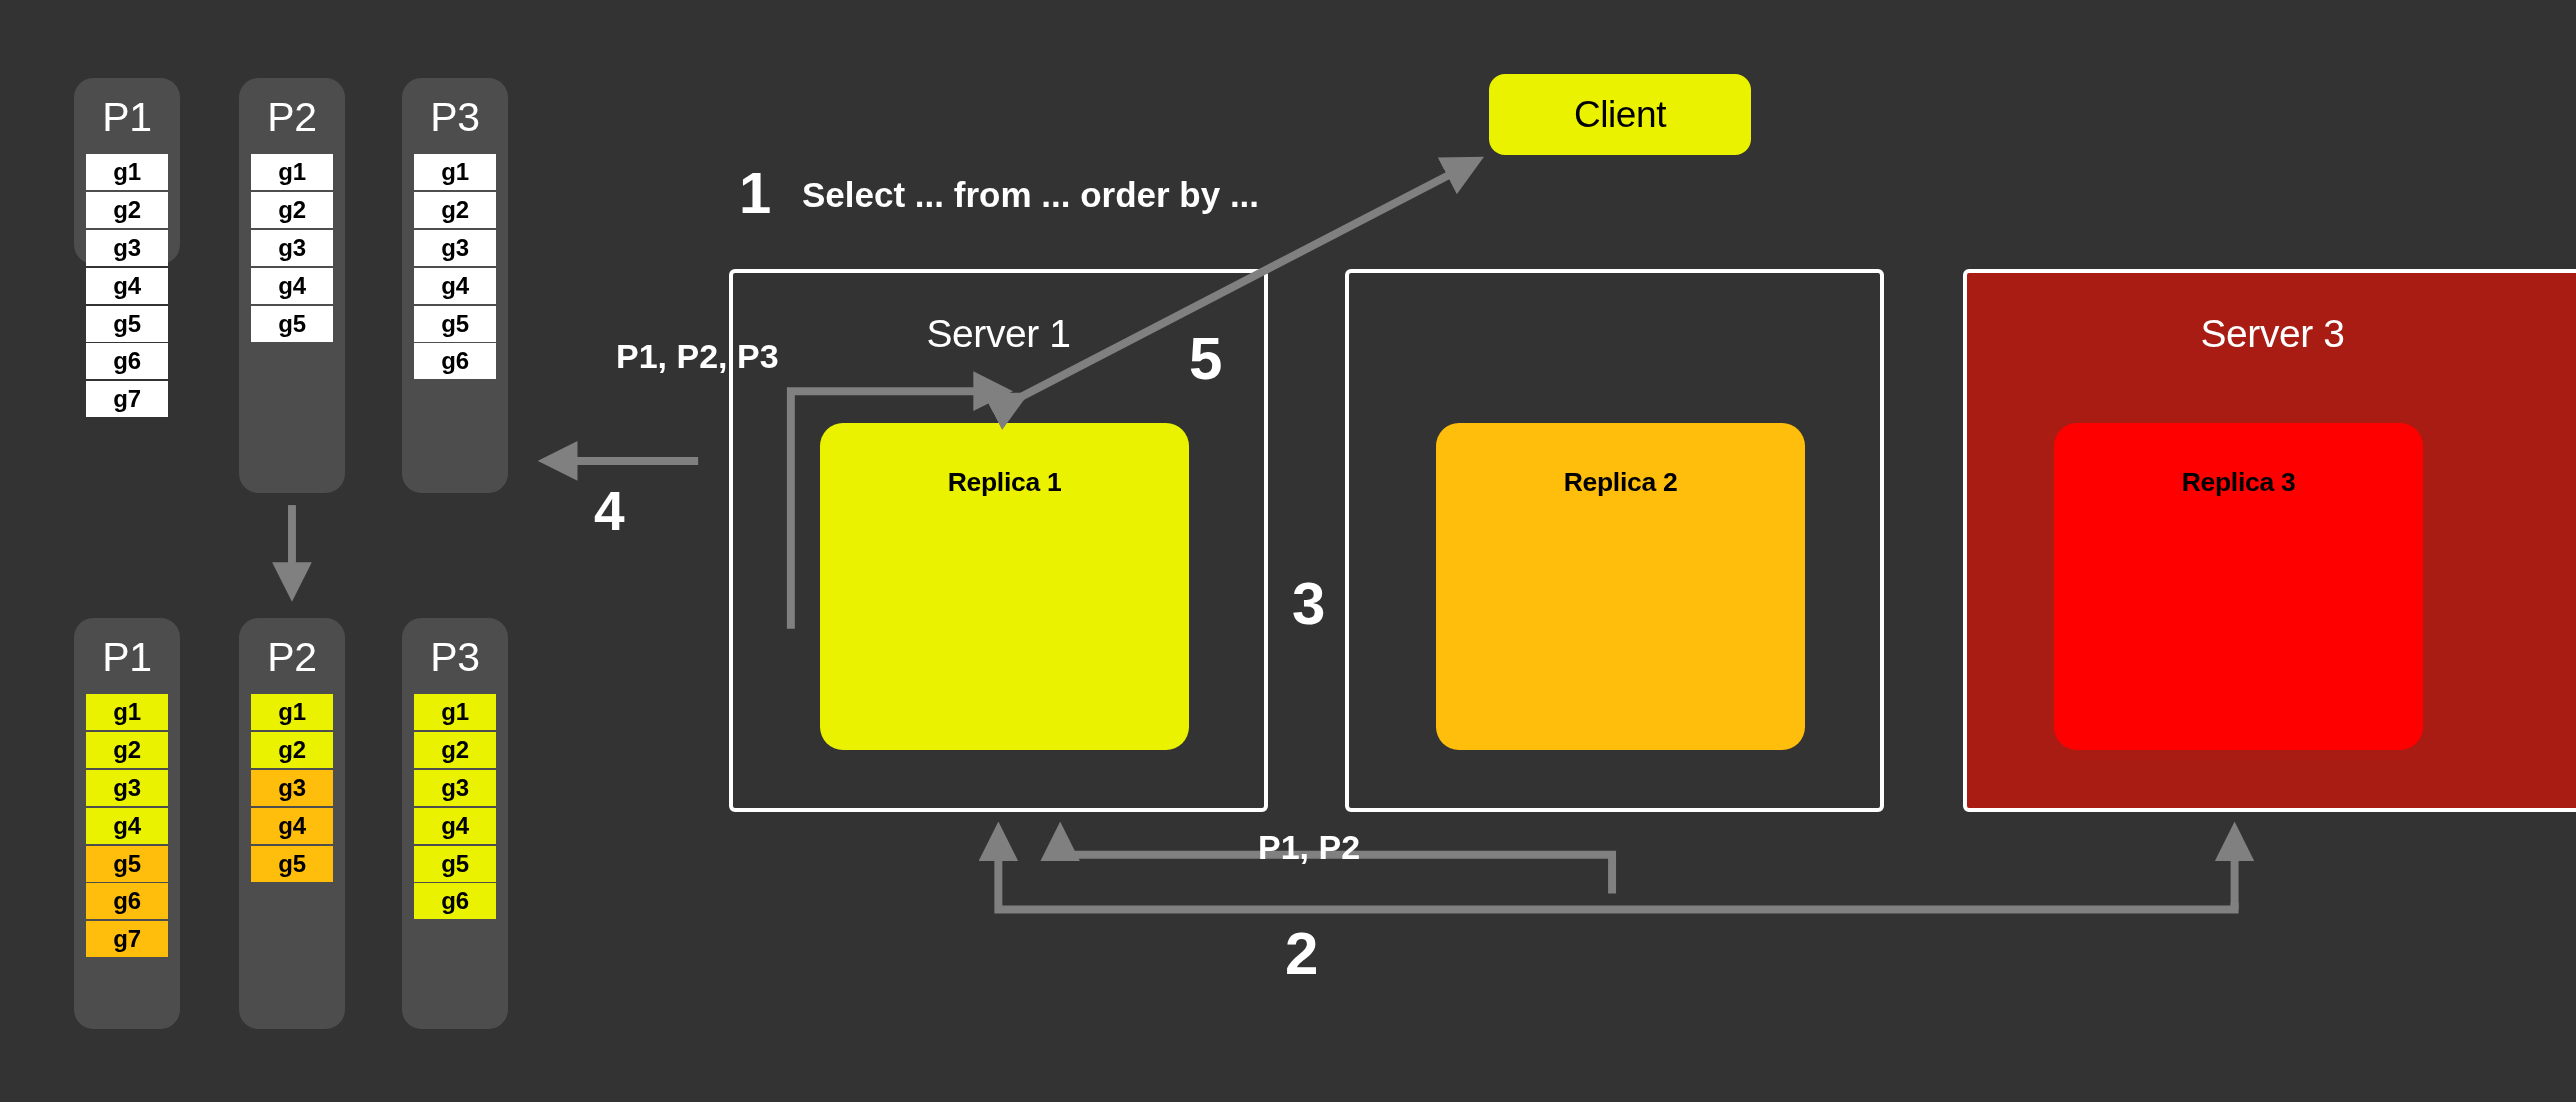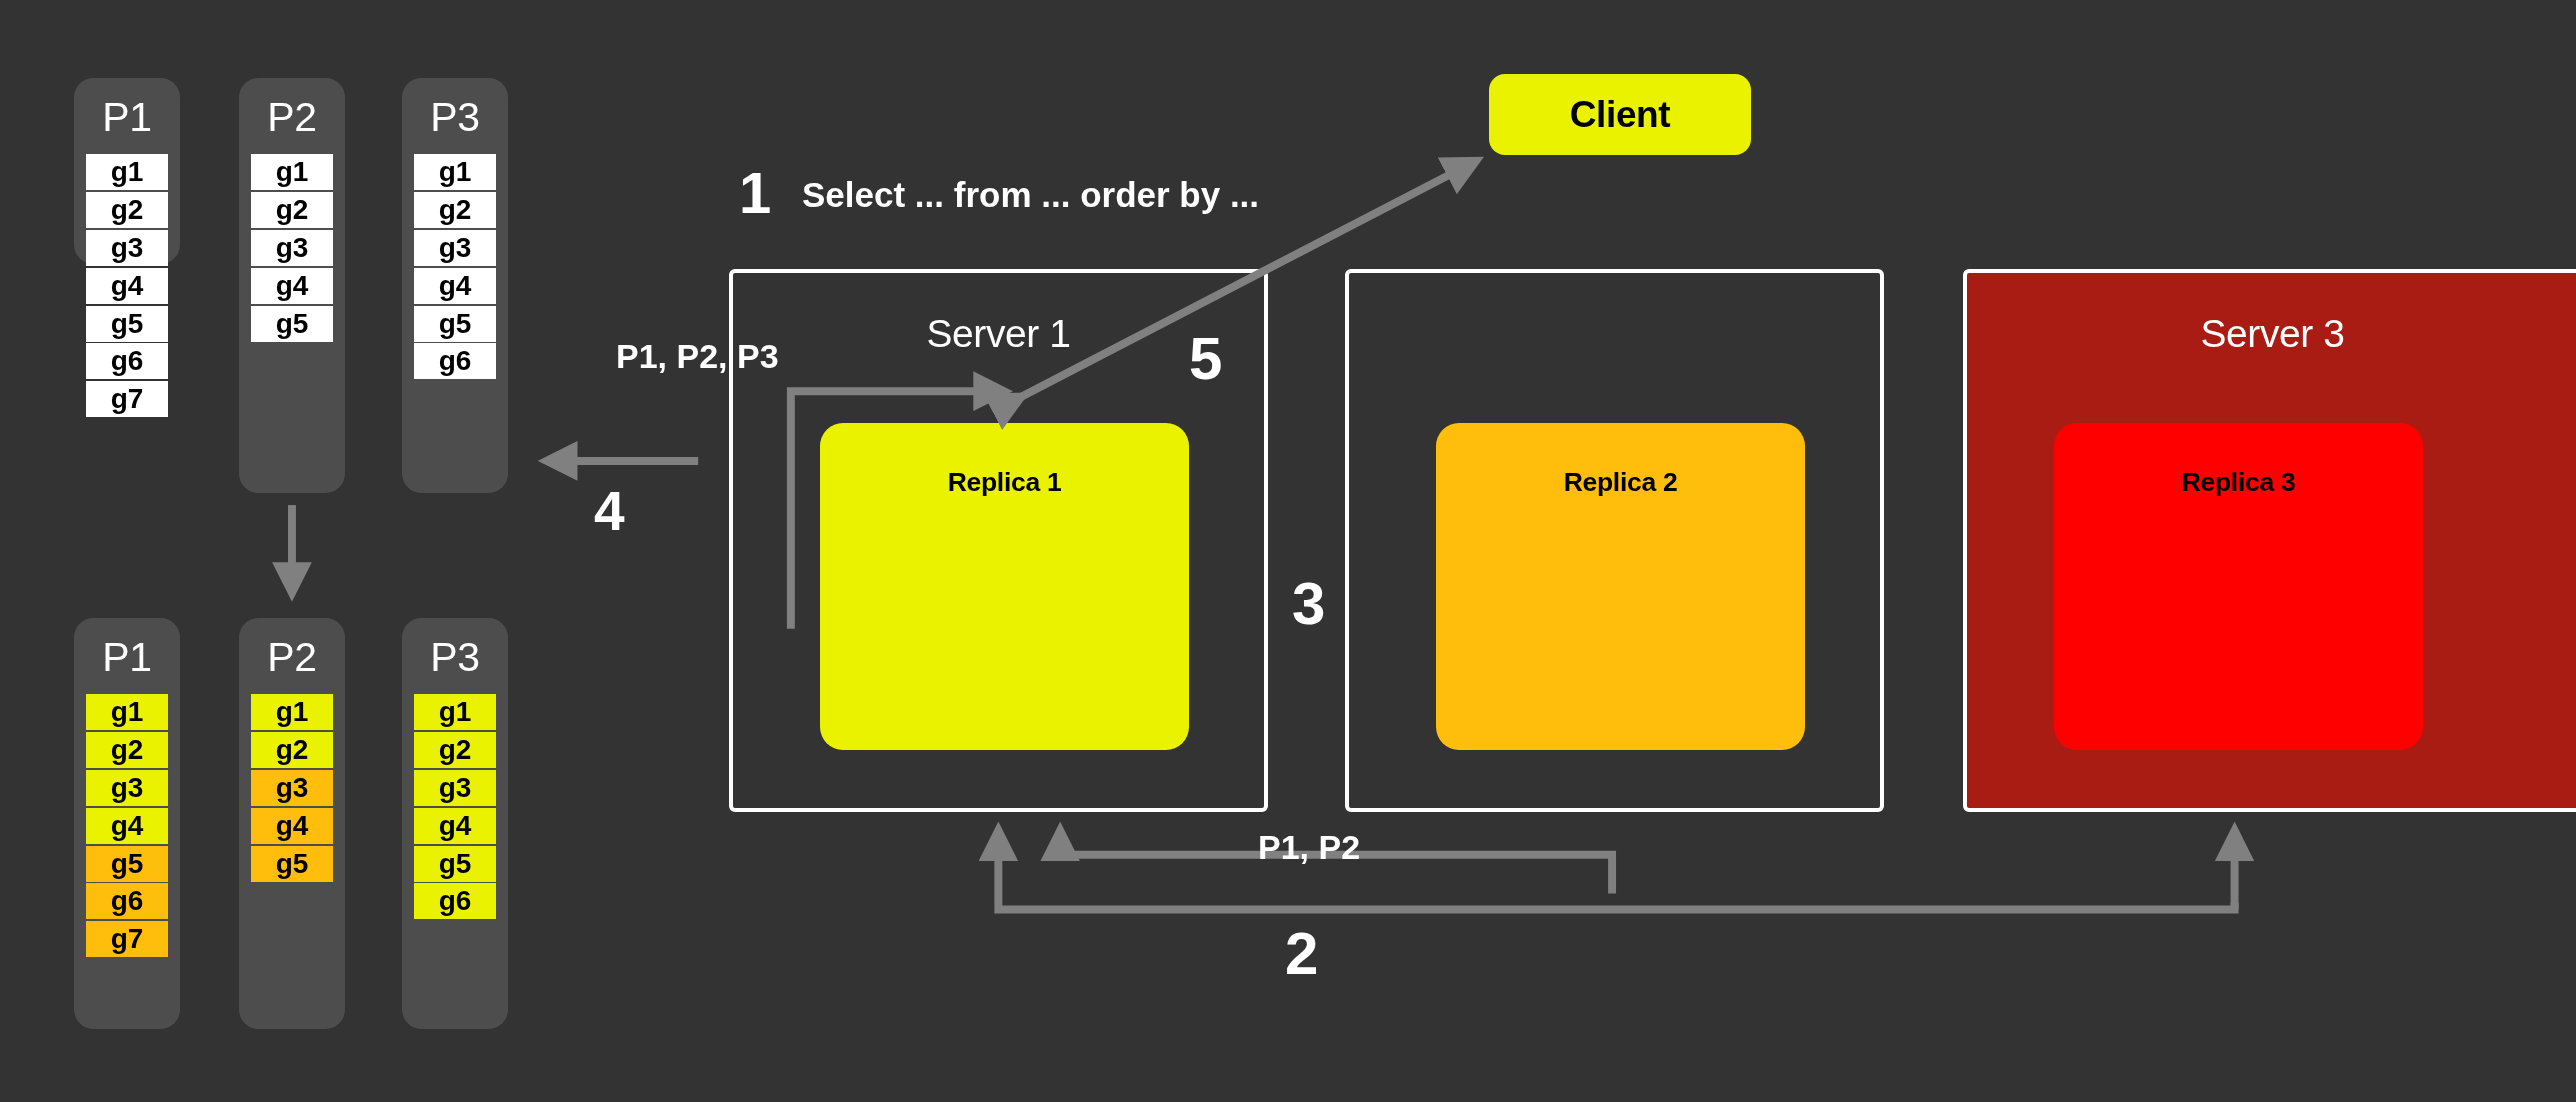--- a/index.html
+++ b/index.html
@@ -40,21 +40,21 @@
   .cells {
     display: flex;
     flex-direction: column;
     gap: 1.8px;
     width: 82px;
   }
   .cell {
     height: 36px;
     line-height: 36px;
     text-align: center;
-    font-size: 28px;
+    font-size: 24px;
     font-weight: bold;
     color: #000000;
     background: #ffffff;
     letter-spacing: -0.2px;
   }
   .cell.c-yellow { background: #eaf200; }
   .cell.c-orange { background: #ffbe0b; }
   .cell.c-white  { background: #ffffff; }
 
   
@@ -97,21 +97,21 @@
   
   .client-box {
     position: absolute;
     border-radius: 16px;
     display: flex;
     align-items: center;
     justify-content: center;
   }
   .client-label {
     font-size: 37px;
-    font-weight: bold;
+    font-weight: normal;
     color: #000000;
     letter-spacing: -0.4px;
   }
 
   
   .step-num {
     position: absolute;
     color: #ffffff;
     font-weight: bold;
     line-height: 1;

